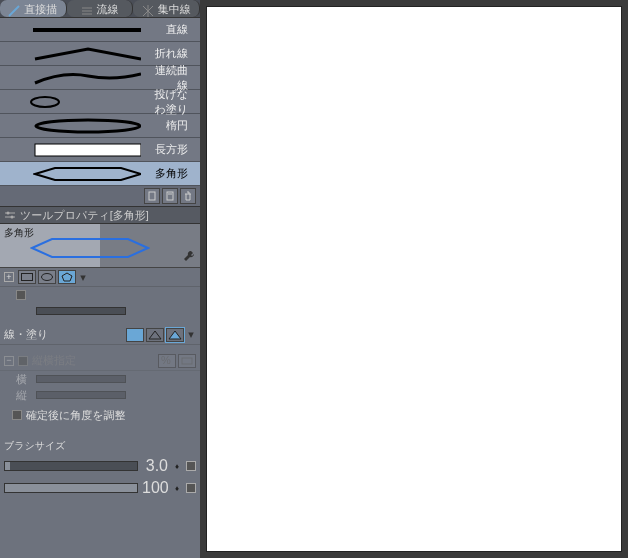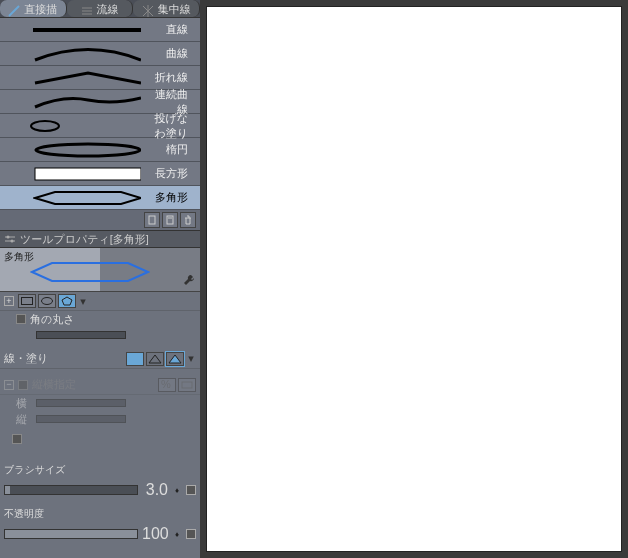--- a/index.html
+++ b/index.html
@@ -110,28 +110,20 @@
       <div class="shape-row">
         <div class="shape-preview">
           <svg width="110" height="10">
               <line x1="0" y1="5" x2="110" y2="5" stroke="#000" stroke-width="4"></line>
             </svg>
         </div>
         <div class="shape-label">直線</div>
       </div>
       <div class="shape-row">
         <div class="shape-preview">
-          <svg width="110" height="18">
-              <path d="M2 15 Q55 -6 108 15" stroke="#000" stroke-width="3" fill="none"></path>
-            </svg>
-        </div>
-        <div class="shape-label">曲線</div>
-      </div>
-      <div class="shape-row">
-        <div class="shape-preview">
           <svg width="110" height="16">
               <path d="M2 13 L55 3 L108 13" stroke="#000" stroke-width="3" fill="none"></path>
             </svg>
         </div>
         <div class="shape-label">折れ線</div>
       </div>
       <div class="shape-row">
         <div class="shape-preview">
           <svg width="110" height="16">
               <path d="M2 13 Q30 1 55 6 T108 4" stroke="#000" stroke-width="3" fill="none"></path>
@@ -235,21 +227,20 @@
             <svg width="12" height="10">
                 <polygon points="6,1 11,4 9,9 3,9 1,4" stroke="#222" fill="none"></polygon>
               </svg>
           </div>
           <div class="dropdown-arrow">▾</div>
         </div>
       </div>
 
       <div class="sub-row">
         <span class="checkbox"></span>
-        <span class="prop-label">角の丸さ</span>
       </div>
       <div class="sub-row" style="padding-left:32px;">
         <div class="mini-slider"></div>
       </div>
 
       <div class="prop-row" style="margin-top:6px;gap:20px;">
         <span class="prop-label">線・塗り</span>
         <div class="prop-icons">
           <div class="fill-btn" style="background:#6aa7d6"></div>
           <div class="fill-btn">
@@ -287,37 +278,35 @@
         <span style="width:12px;">横</span>
         <div class="mini-slider"></div>
       </div>
       <div class="sub-row disabled">
         <span style="width:12px;">縦</span>
         <div class="mini-slider"></div>
       </div>
 
       <div class="sub-row" style="padding-left:12px;margin-top:4px;">
         <span class="checkbox"></span>
+        <span class="prop-label">確定後に角度を調整</span>
       </div>
 
       <div class="value-slider-row" style="margin-top:14px;">
         <span class="label">ブラシサイズ</span>
       </div>
       <div class="value-slider-row">
         <div class="val-bar">
           <div class="fill" style="width:4%"></div>
         </div>
         <span class="val">3.0</span>
         <span class="arrow-btn">♦</span>
         <span class="tick-box"></span>
       </div>
 
-      <div class="value-slider-row" style="margin-top:4px;">
-        <span class="label">不透明度</span>
-      </div>
       <div class="value-slider-row">
         <div class="val-bar">
           <div class="fill" style="width:100%"></div>
         </div>
         <span class="val">100</span>
         <span class="arrow-btn">♦</span>
         <span class="tick-box"></span>
       </div>
 
     </div>

